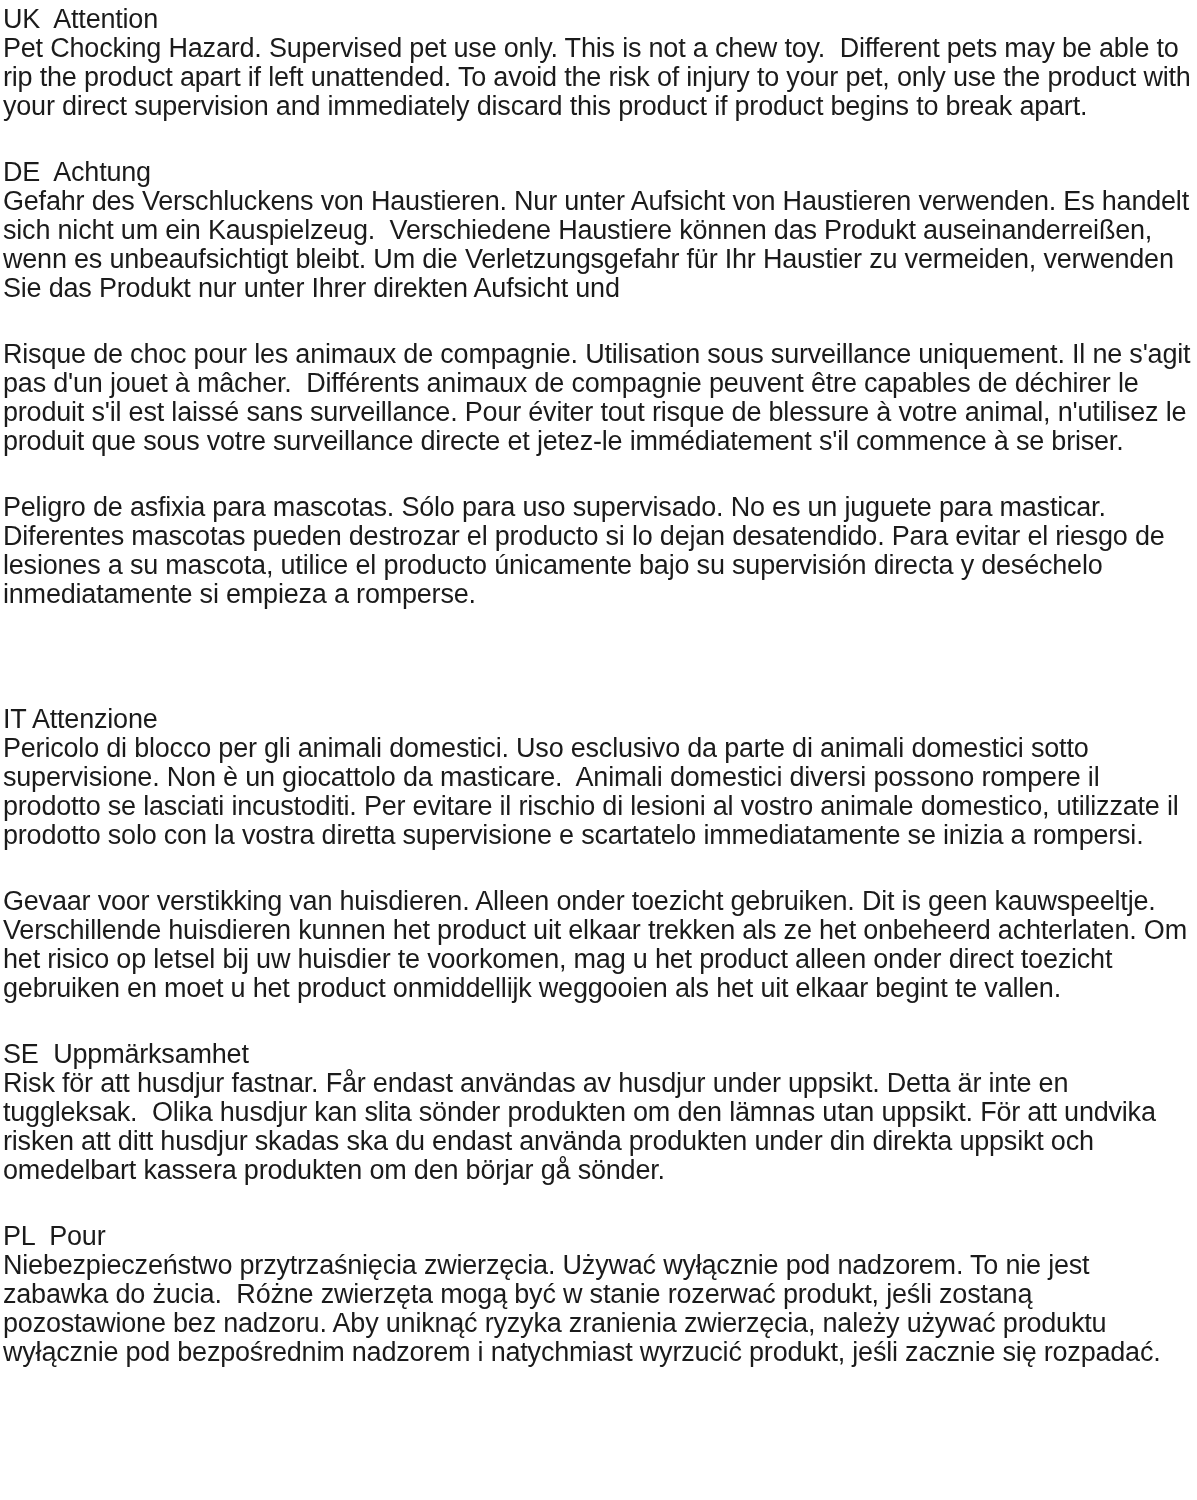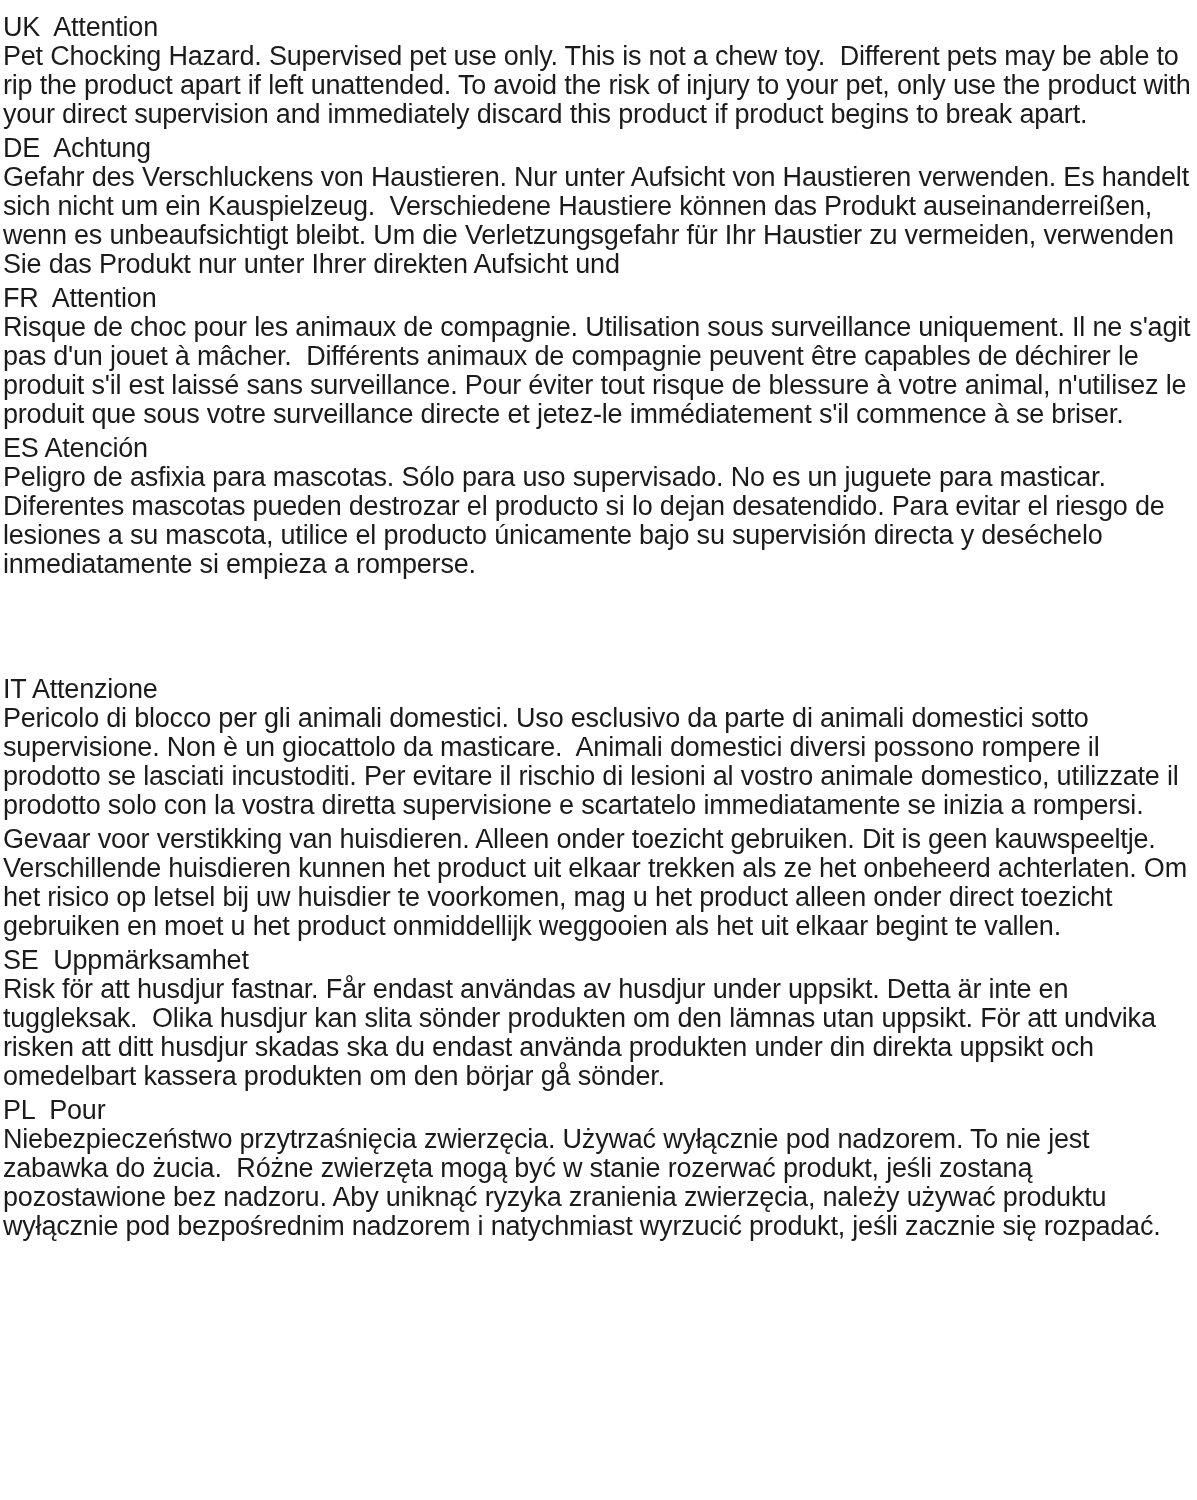--- a/index.html
+++ b/index.html
@@ -13,24 +13,24 @@
     box-sizing: border-box;
     padding: 1px 2px 0 3px;
     font-family: "Liberation Sans", sans-serif;
     font-size: 27px;
     line-height: 29px;
     letter-spacing: -0.2px;
     color: #1b1b1b;
     overflow: hidden;
   }
   .warn-section {
-    margin-top: 5px;
+    margin-top: 37px;
   }
   .warn-section:first-child {
-    margin-top: 12px;
+    margin-top: 4px;
   }
   .warn-section.big-gap {
     margin-top: 96px;
   }
   .section-header,
   .section-body {
     white-space: pre-wrap;
   }
 </style>
 </head>
@@ -42,26 +42,24 @@
     <div class="section-header">UK  Attention</div>
     <div class="section-body">Pet Chocking Hazard. Supervised pet use only. This is not a chew toy.  Different pets may be able to rip the product apart if left unattended. To avoid the risk of injury to your pet, only use the product with your direct supervision and immediately discard this product if product begins to break apart.</div>
   </section>
 
   <section class="warn-section">
     <div class="section-header">DE  Achtung</div>
     <div class="section-body">Gefahr des Verschluckens von Haustieren. Nur unter Aufsicht von Haustieren verwenden. Es handelt sich nicht um ein Kauspielzeug.  Verschiedene Haustiere können das Produkt auseinanderreißen, wenn es unbeaufsichtigt bleibt. Um die Verletzungsgefahr für Ihr Haustier zu vermeiden, verwenden Sie das Produkt nur unter Ihrer direkten Aufsicht und</div>
   </section>
 
   <section class="warn-section">
-    <div class="section-header">FR  Attention</div>
     <div class="section-body">Risque de choc pour les animaux de compagnie. Utilisation sous surveillance uniquement. Il ne s'agit pas d'un jouet à mâcher.  Différents animaux de compagnie peuvent être capables de déchirer le produit s'il est laissé sans surveillance. Pour éviter tout risque de blessure à votre animal, n'utilisez le produit que sous votre surveillance directe et jetez-le immédiatement s'il commence à se briser.</div>
   </section>
 
   <section class="warn-section">
-    <div class="section-header">ES Atención</div>
     <div class="section-body">Peligro de asfixia para mascotas. Sólo para uso supervisado. No es un juguete para masticar.  Diferentes mascotas pueden destrozar el producto si lo dejan desatendido. Para evitar el riesgo de lesiones a su mascota, utilice el producto únicamente bajo su supervisión directa y deséchelo inmediatamente si empieza a romperse.</div>
   </section>
 
   <section class="warn-section big-gap">
     <div class="section-header">IT Attenzione</div>
     <div class="section-body">Pericolo di blocco per gli animali domestici. Uso esclusivo da parte di animali domestici sotto supervisione. Non è un giocattolo da masticare.  Animali domestici diversi possono rompere il prodotto se lasciati incustoditi. Per evitare il rischio di lesioni al vostro animale domestico, utilizzate il prodotto solo con la vostra diretta supervisione e scartatelo immediatamente se inizia a rompersi.</div>
   </section>
 
   <section class="warn-section">
     <div class="section-body">Gevaar voor verstikking van huisdieren. Alleen onder toezicht gebruiken. Dit is geen kauwspeeltje.  Verschillende huisdieren kunnen het product uit elkaar trekken als ze het onbeheerd achterlaten. Om het risico op letsel bij uw huisdier te voorkomen, mag u het product alleen onder direct toezicht gebruiken en moet u het product onmiddellijk weggooien als het uit elkaar begint te vallen.</div>

